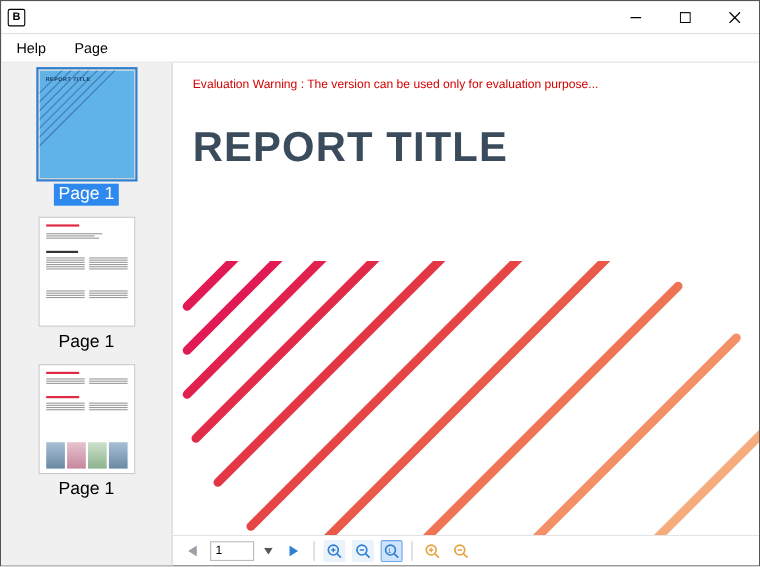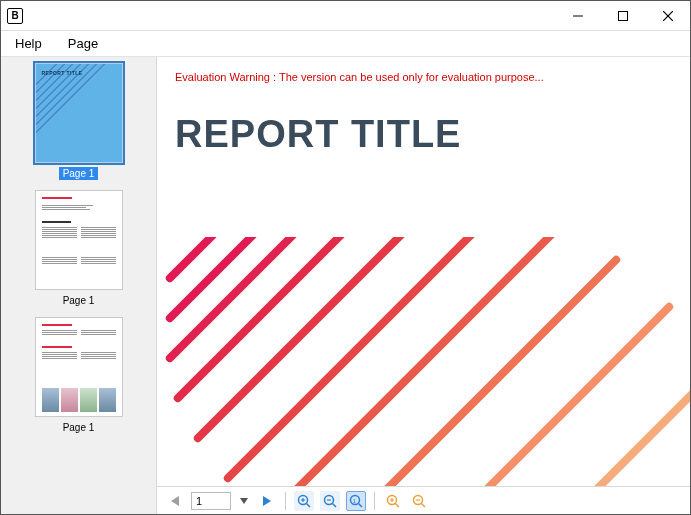--- a/index.html
+++ b/index.html
@@ -10,21 +10,21 @@
   .titlebar-title { flex: 0 0 auto; font-size: 12px; }
   .titlebar-spacer { flex: 1; }
   .tb-btn { width: 45px; height: 29px; display: inline-flex; align-items: center; justify-content: center; }
   .menubar { height: 26px; display: flex; align-items: center; padding: 0 10px; gap: 18px; border-bottom: 1px solid #e3e3e3; font-size: 13px; }
   .menuitem { padding: 2px 4px; }
   .content { flex: 1; display: flex; min-height: 0; }
   .sidebar { width: 156px; background: #f0f0f0; border-right: 1px solid #d8d8d8; padding: 6px; overflow-y: auto; display: flex; flex-direction: column; align-items: center; }
   .thumb-wrap { margin-bottom: 10px; display:flex; flex-direction:column; align-items:center; }
   .thumb { width: 88px; height: 100px; background: #fff; border: 1px solid #c8c8c8; position: relative; overflow: hidden; }
   .thumb.selected { outline: 2px solid #2f7fd1; }
-  .thumb-label { margin-top: 4px; text-align: center; font-size: 10px; padding: 1px 4px; }
+  .thumb-label { margin-top: 4px; text-align: center; font-size: 16px; padding: 1px 4px; }
   .thumb-label.selected { background: #2e89ef; color: #fff; }
   
   .thumb1-bg { position: absolute; inset: 0; background: #5fb3e6; }
   .thumb1-title { position: absolute; top: 6px; left: 6px; font-size: 5px; font-weight: bold; color: #113355; letter-spacing: 0.4px; }
   .thumb1-stripes { position: absolute; inset: 0; }
   .thumb1-stripes span { position: absolute; width: 130px; height: 1px; background: #2d3e8e; opacity: 0.5; transform: rotate(-45deg); transform-origin: left; }
   
   .thumb-smalltxt { position: absolute; left: 6px; right: 6px; display: block; }
   .bar { height: 1px; background: #999; margin-bottom: 1px; }
   .redline { height: 2px; background: #e02a44; width: 30px; margin-bottom: 2px; }

